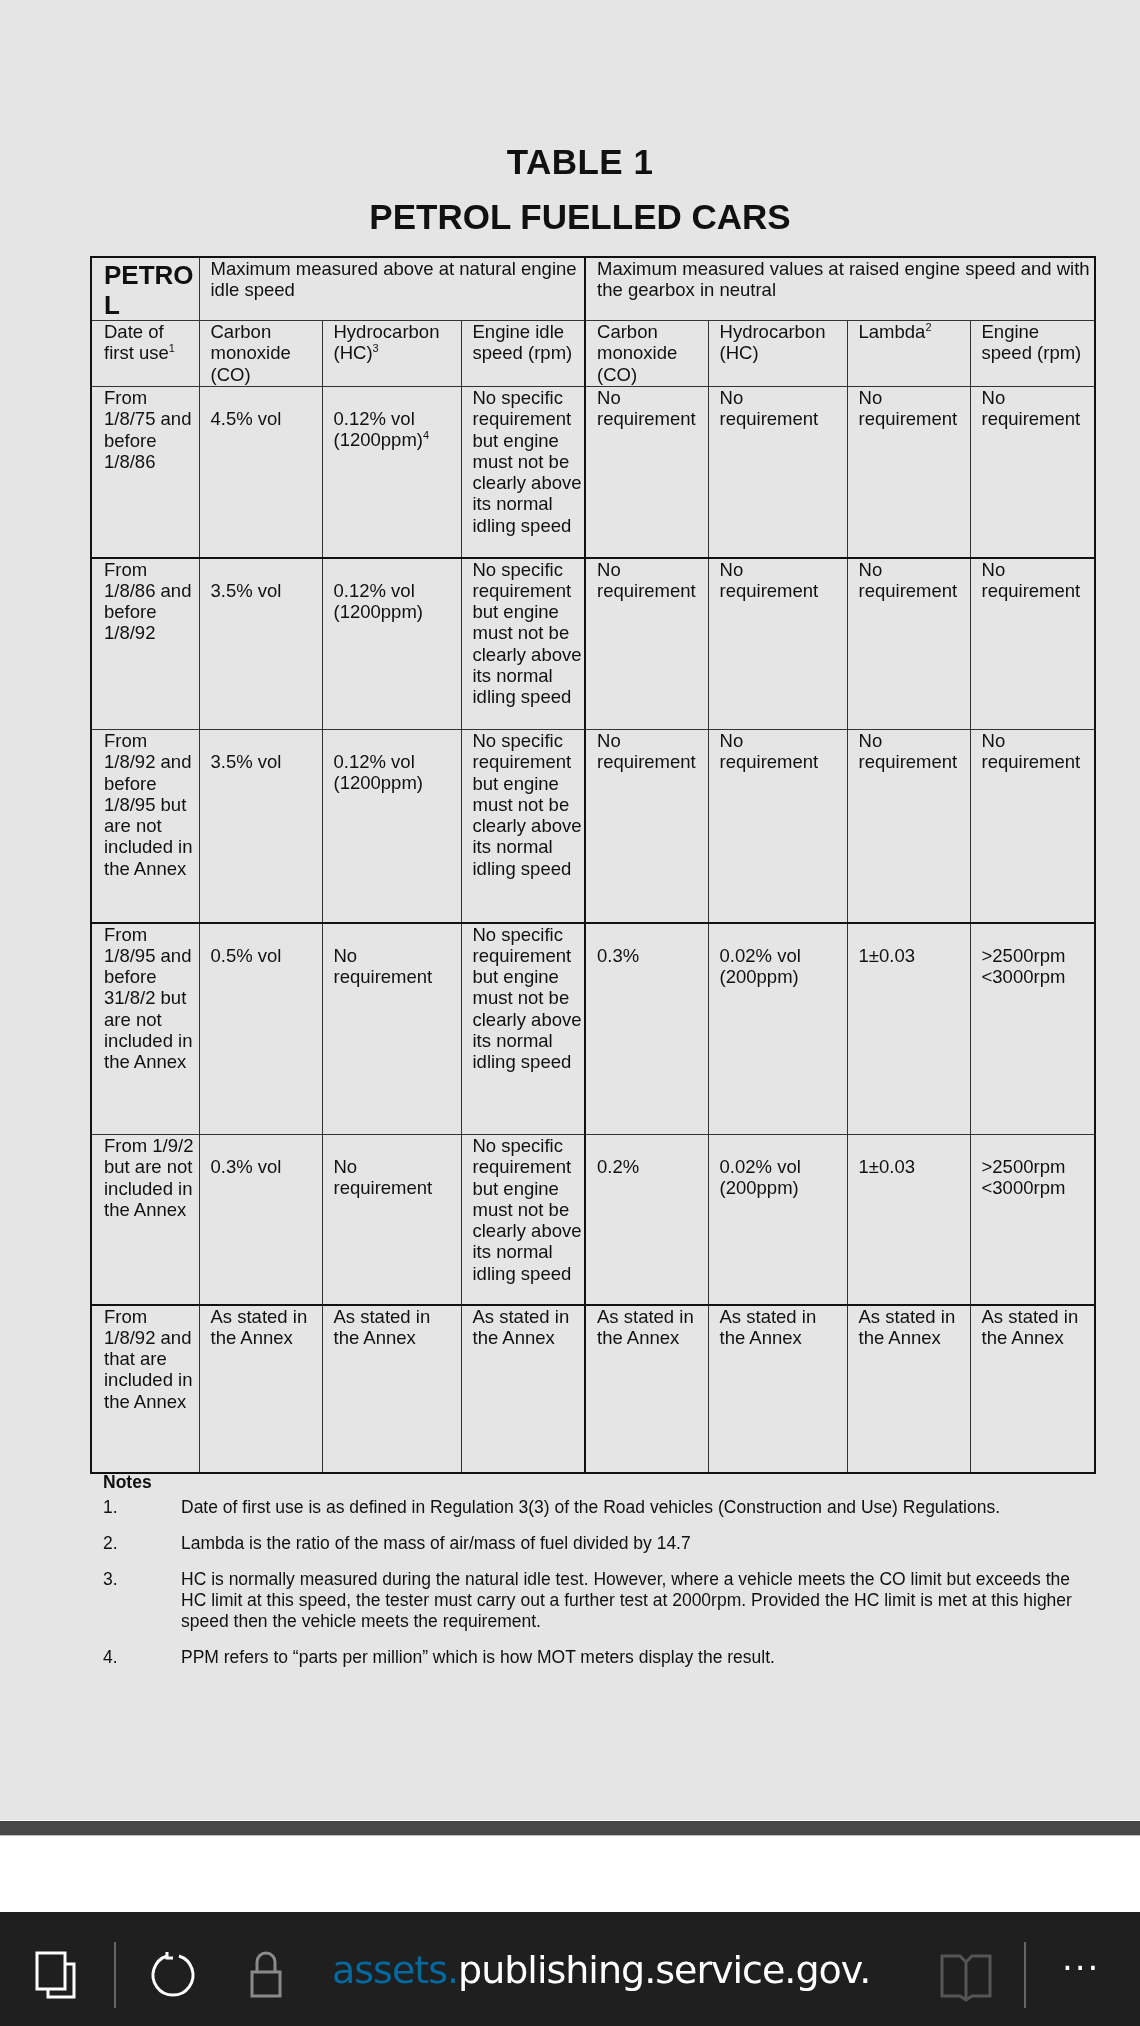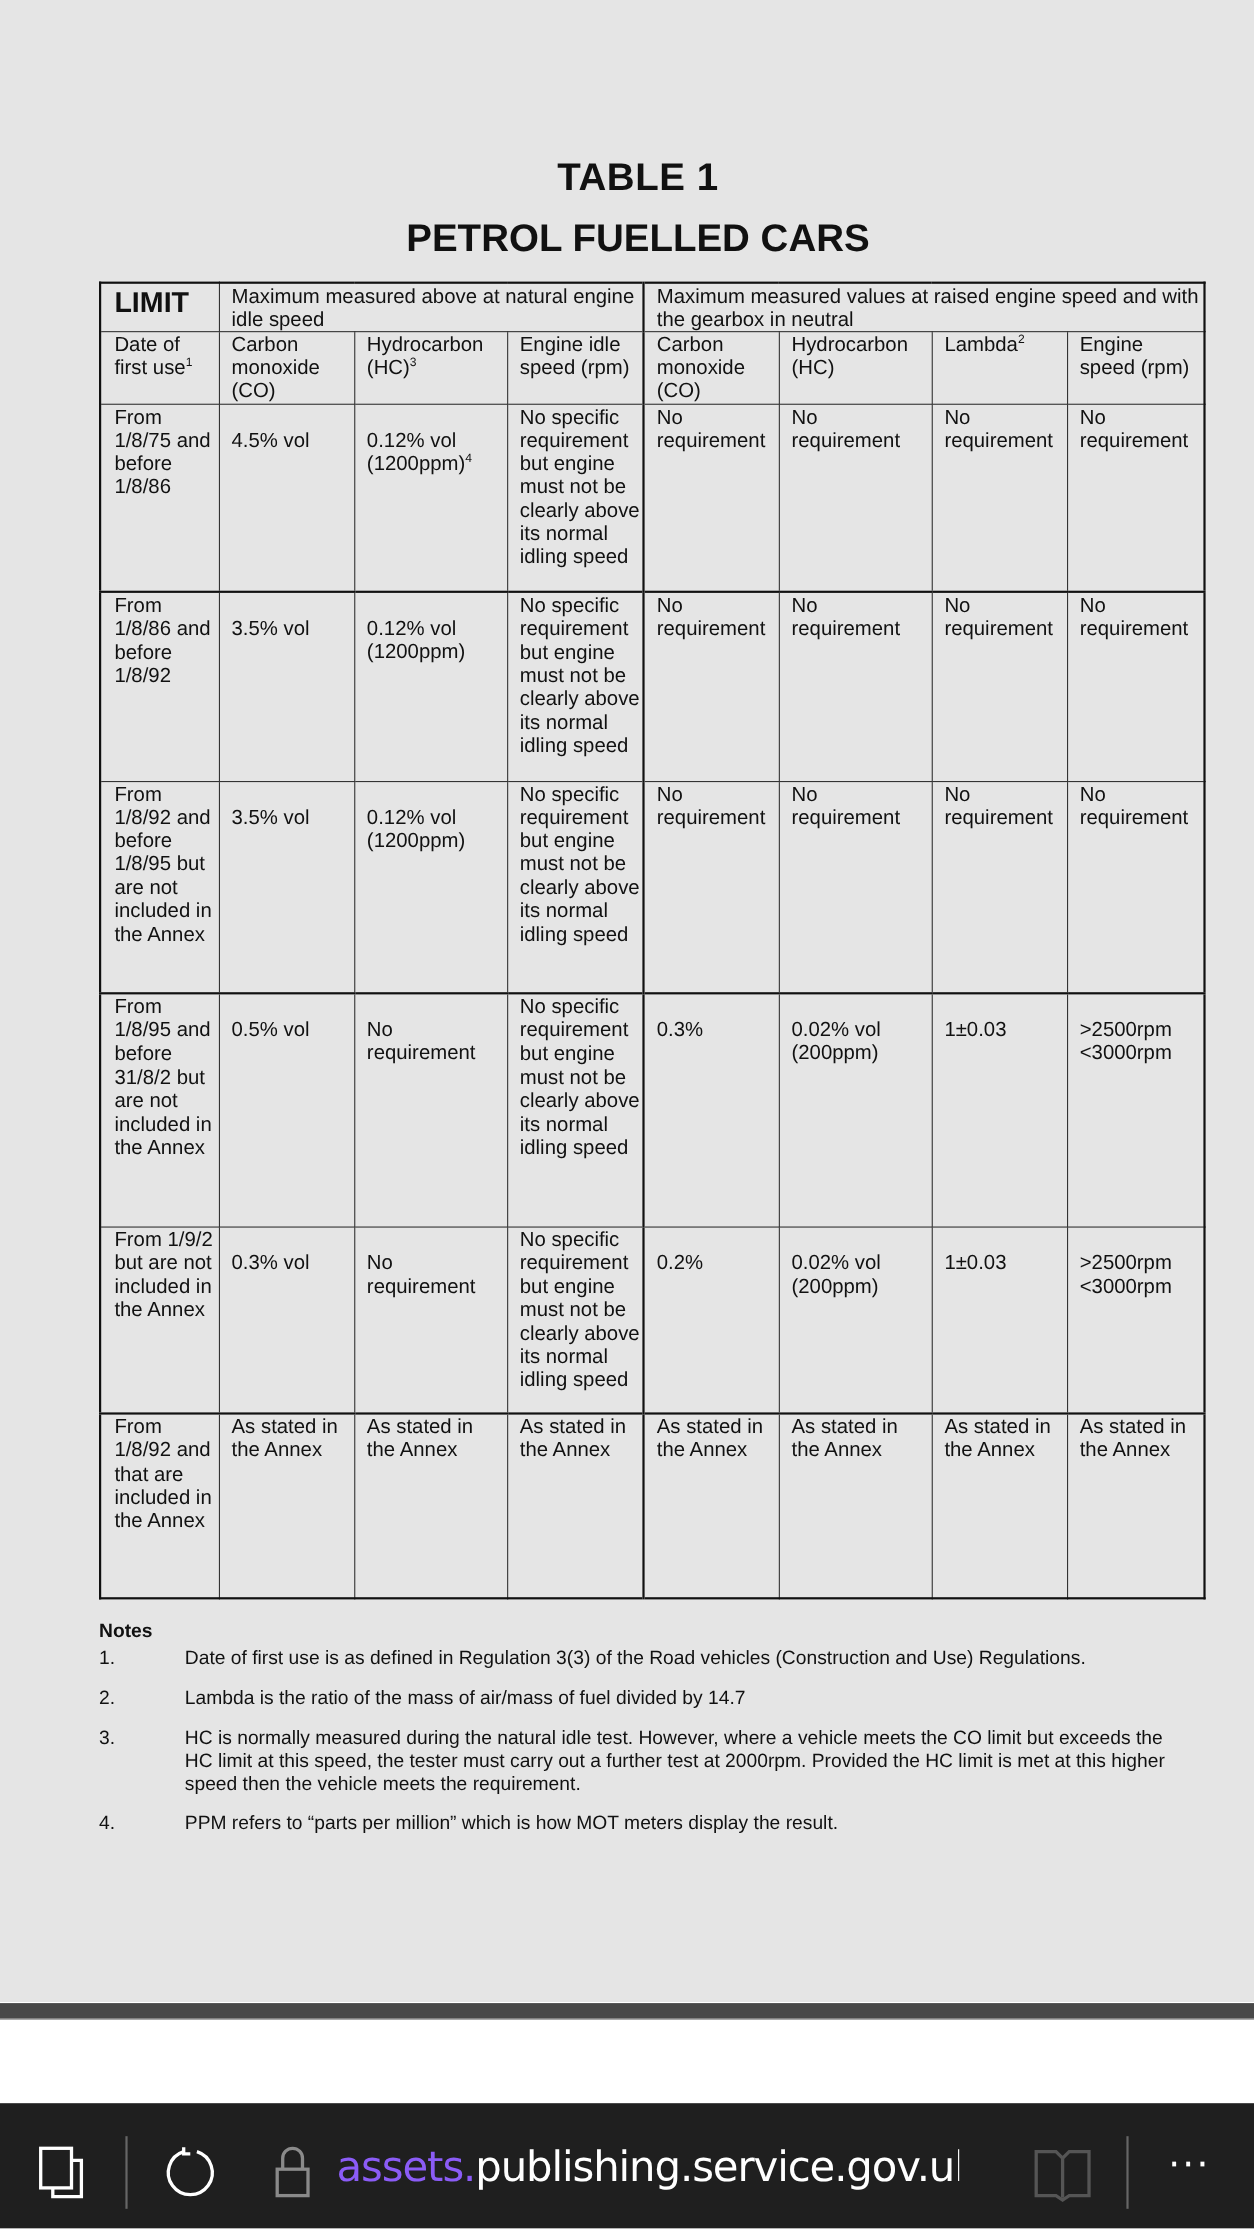--- a/index.html
+++ b/index.html
@@ -27,38 +27,38 @@
     overflow: hidden; word-wrap: break-word;
   }
   table.limits td.c0 { padding-left: 12px; }
   table.limits td.thick-l { border-left: 2.5px solid #111; }
   table.limits tr.thick-t td { border-top: 2.5px solid #111; }
   table.limits { border: 2.5px solid #111; }
   .limit-label { font-weight: bold; font-size: 26px; line-height: 30px; display:block; padding-top: 2px; }
   sup { font-size: 11px; line-height: 0; vertical-align: super; }
   .va-gap { display:block; height: 21px; }
 
-  .notes { position: absolute; left: 90px; top: 1472px; width: 1000px; font-size: 17.5px; line-height: 21px; }
+  .notes { position: absolute; left: 103px; top: 1472px; width: 1000px; font-size: 17.5px; line-height: 21px; }
   .notes-title { font-weight: bold; font-size: 17.5px; margin-bottom: 4px; }
   .note { display: flex; margin-bottom: 15px; }
   .note-num { width: 78px; flex: none; }
   .note-text { flex: 1; padding-right: 30px; }
 
   .scrollbar { position: absolute; left: 0; top: 1821px; width: 1140px; height: 14px; background: #484848; border-bottom: 1px solid #bbb; }
   .browser-bar {
     position: absolute; left: 0; top: 1912px; width: 1140px; height: 114px; background: #1f1f1f;
     display: flex; align-items: center;
   }
   .bb-icon { position: absolute; display:flex; align-items:center; justify-content:center; }
   .divider { position: absolute; width: 2px; height: 66px; background: #666; top: 1942px; }
   .url {
     position: absolute; left: 306px; top: 1948px; font-family: "DejaVu Sans", sans-serif;
     font-size: 38px; color: #fff; white-space: nowrap; width: 566px; overflow: hidden; letter-spacing: -1px;
   }
-  .url .dim { color: #8b5cf6; }
+  .url .dim { color: #0369a1; margin-left: 26px; }
   .more { position: absolute; left: 1062px; top: 1948px; color: #fff; font-size: 34px; letter-spacing: 2px; font-family: "DejaVu Sans", sans-serif; }
 </style>
 </head>
 <body>
 
 <div class="doc">
   <div class="title1">TABLE 1</div>
   <div class="title2">PETROL FUELLED CARS</div>
 
   <table class="limits">
@@ -68,21 +68,21 @@
         <col style="width:139px">
         <col style="width:124px">
       <col style="width:123px">
         <col style="width:139px">
         <col style="width:123px">
         <col style="width:125px">
     </colgroup>
     <tbody>
         <tr style="height:44px">
       <td class="c0">
-            <span class="limit-label">LIMIT</span>
+            <span class="limit-label">PETROL</span>
           </td>
       <td colspan="3">Maximum measured above at natural engine idle  speed</td>
       <td colspan="4" class="thick-l">Maximum measured values at raised engine speed and with the gearbox in neutral</td>
     </tr>
     <tr style="height:66px">
       <td class="c0"><span>Date of first use</span><sup>1</sup></td>
       <td><span>Carbon monoxide (CO)</span></td>
       <td><span>Hydrocarbon (HC)</span><sup>3</sup></td>
       <td><span>Engine idle speed (rpm)</span></td>
       <td class="thick-l"><span>Carbon monoxide (CO)</span></td>

